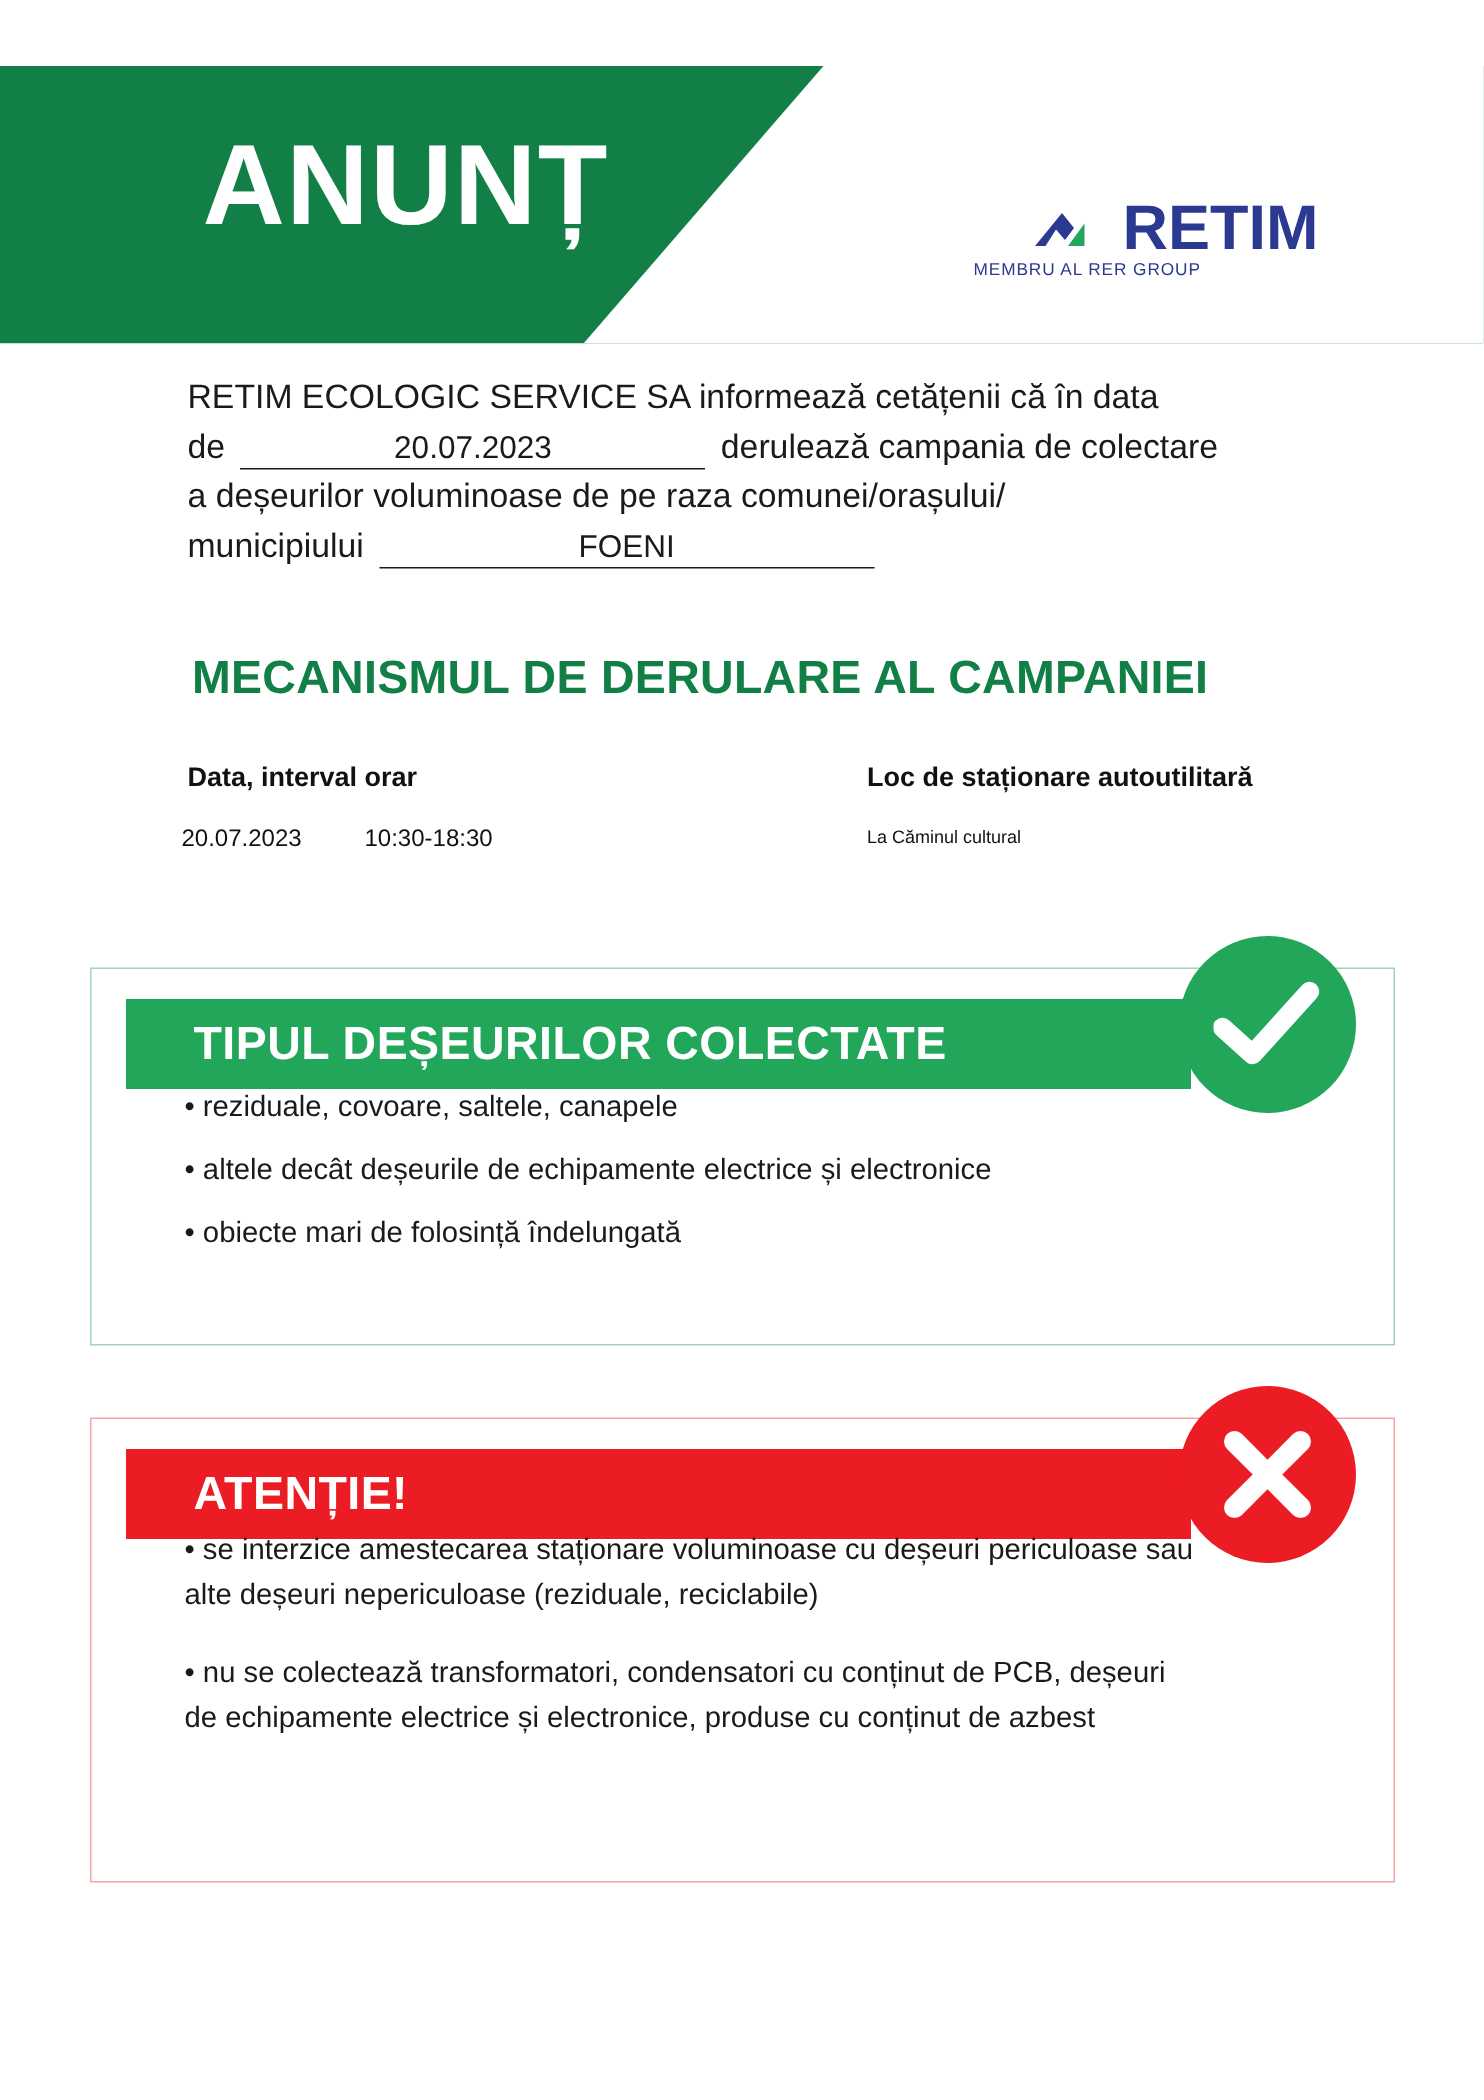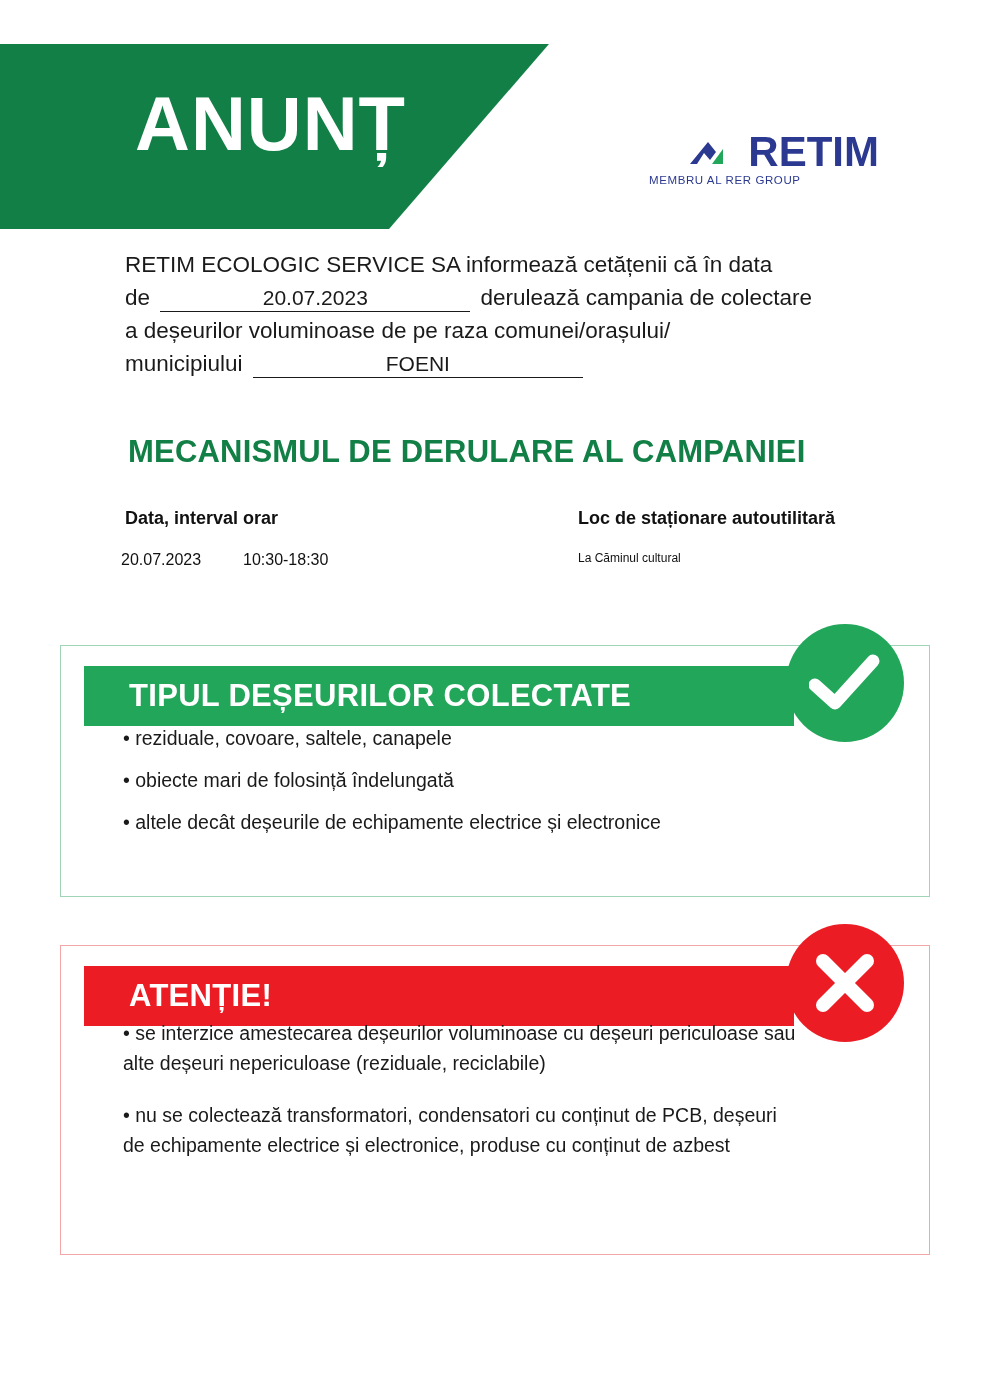--- a/index.html
+++ b/index.html
@@ -279,32 +279,32 @@
   <div class="panel-bar">
     <span class="panel-bar-title">TIPUL DEȘEURILOR COLECTATE</span>
   </div>
   <div class="badge green">
     <svg width="72" height="60" viewBox="0 0 72 60">
       <polyline points="6,32 26,50 64,8" fill="none" stroke="#ffffff" stroke-width="13" stroke-linecap="round" stroke-linejoin="round"></polyline>
     </svg>
   </div>
   <div class="panel-list">
     <div class="panel-item">• reziduale, covoare, saltele, canapele</div>
+    <div class="panel-item">• altele decât deșeurile de echipamente electrice și electronice</div>
     <div class="panel-item">• obiecte mari de folosință îndelungată</div>
-    <div class="panel-item">• altele decât deșeurile de echipamente electrice și electronice</div>
   </div>
 </div>
 
 <div class="panel red">
   <div class="panel-bar">
     <span class="panel-bar-title">ATENȚIE!</span>
   </div>
   <div class="badge red">
     <svg width="64" height="64" viewBox="0 0 64 64">
       <line x1="10" y1="10" x2="54" y2="54" stroke="#ffffff" stroke-width="14" stroke-linecap="round"></line>
       <line x1="54" y1="10" x2="10" y2="54" stroke="#ffffff" stroke-width="14" stroke-linecap="round"></line>
     </svg>
   </div>
   <div class="panel-list">
-    <div class="panel-item">• se interzice amestecarea deșeurilor voluminoase cu deșeuri periculoase sau alte deșeuri nepericuloase (reziduale, reciclabile)</div>
+    <div class="panel-item">• se interzice amestecarea staționare voluminoase cu deșeuri periculoase sau alte deșeuri nepericuloase (reziduale, reciclabile)</div>
     <div class="panel-item">• nu se colectează transformatori, condensatori cu conținut de PCB, deșeuri de echipamente electrice și electronice, produse cu conținut de azbest</div>
   </div>
 </div>
 
 </body></html>

